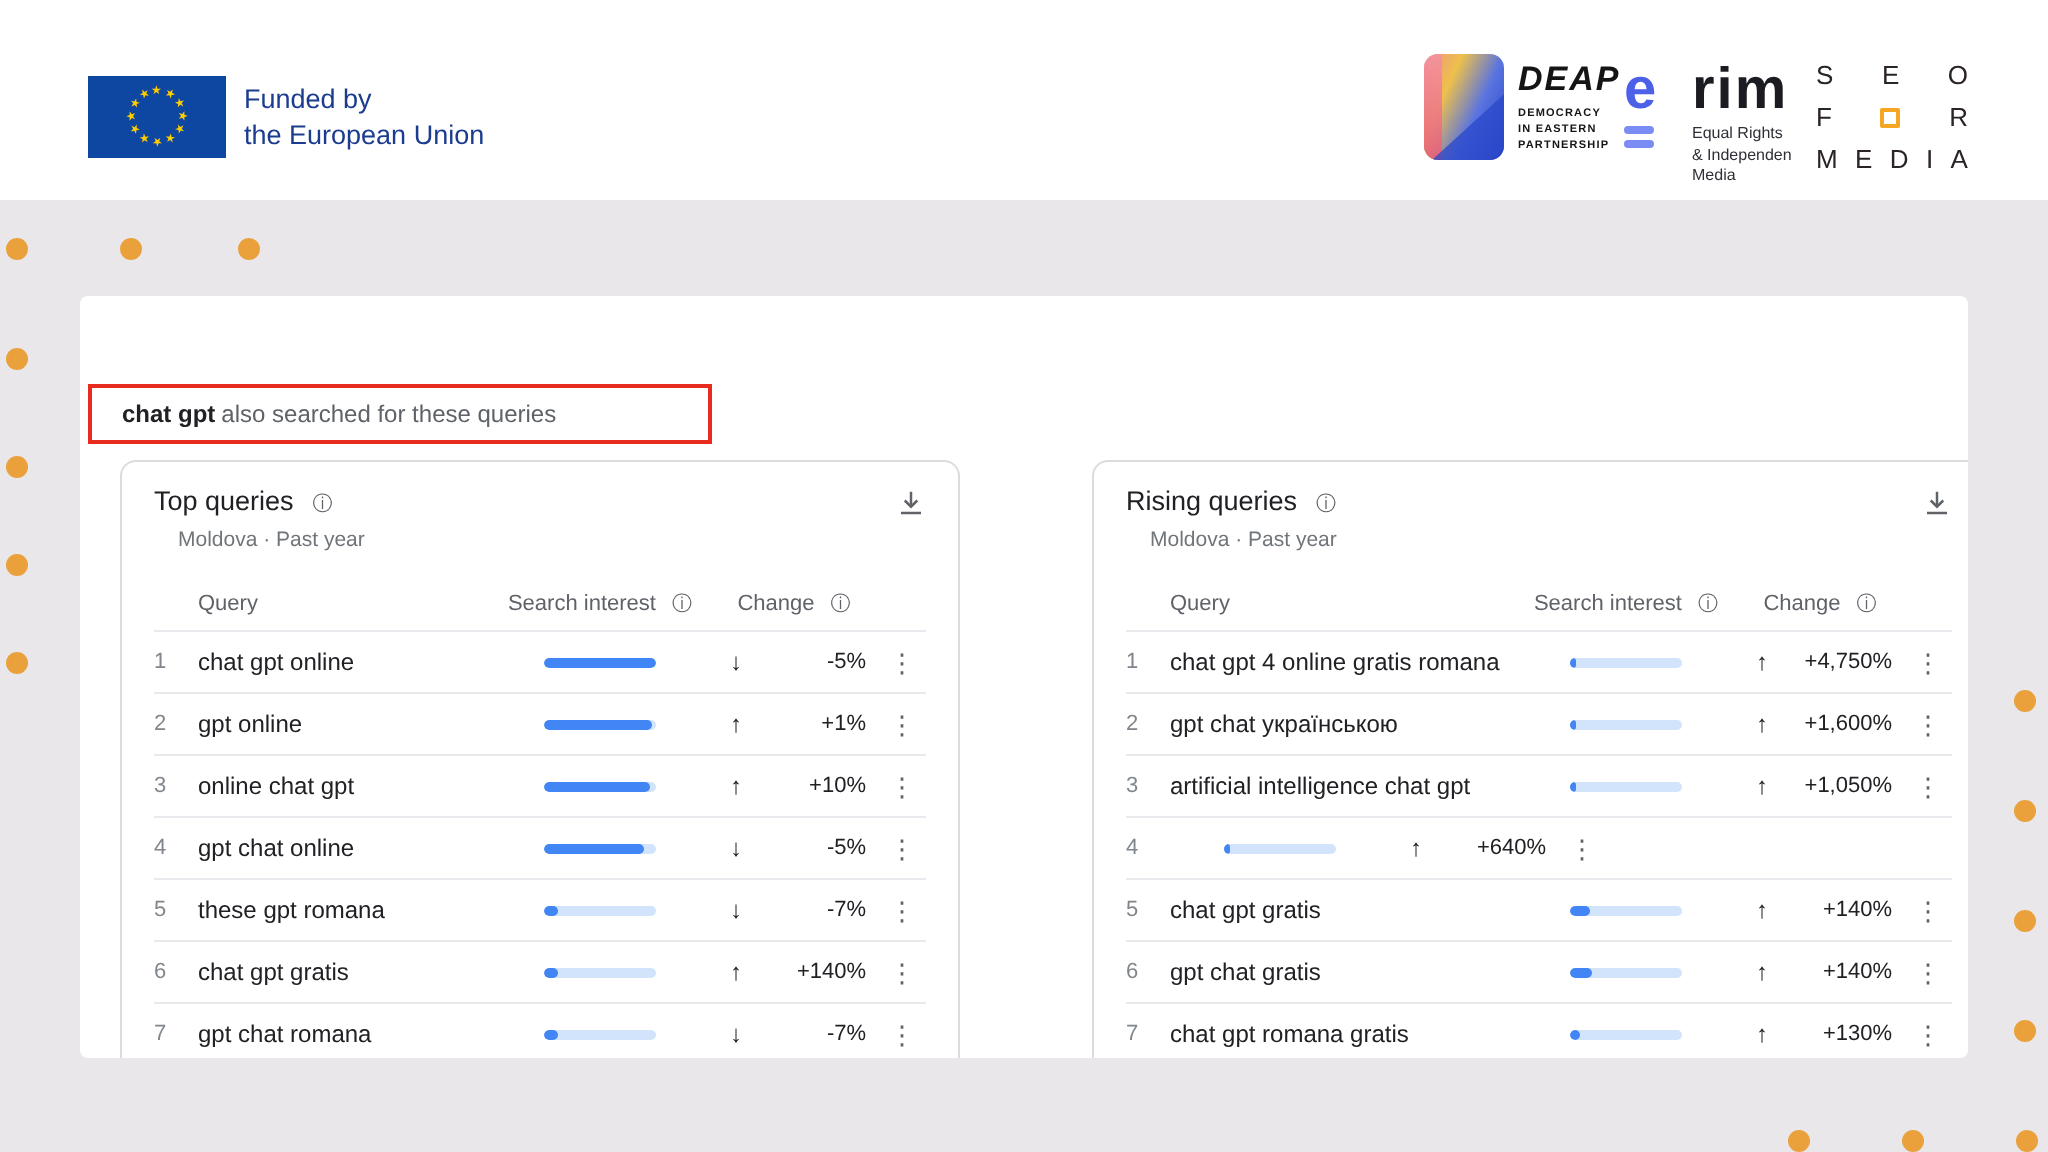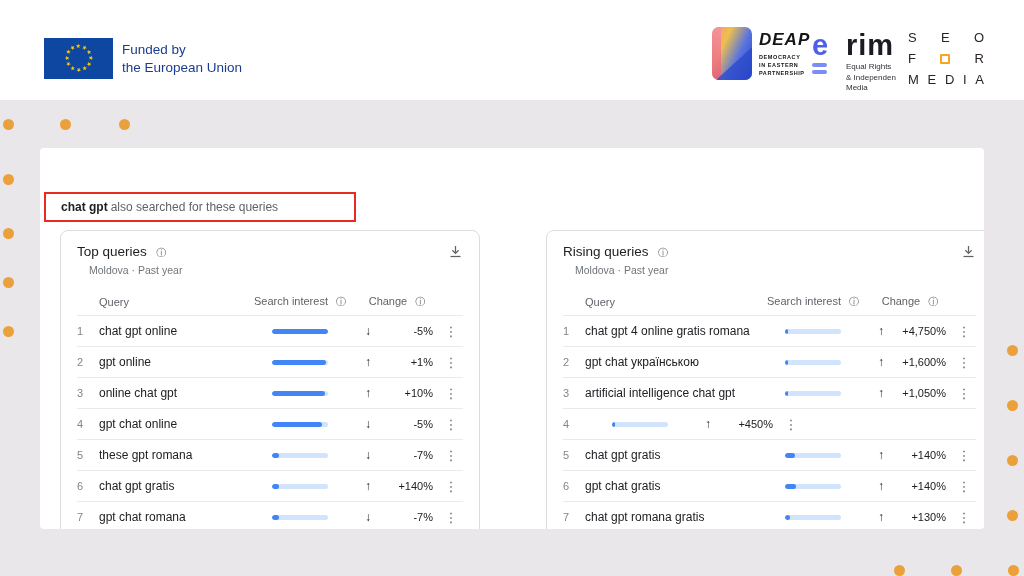--- a/index.html
+++ b/index.html
@@ -365,21 +365,21 @@
 
   <div class="trow">
     <span class="rank">4</span>
     <span class="interest">
       <span class="track">
               <span class="fill" style="width: 6%;"></span>
             </span>
     </span>
     <span class="change">
       <span class="dir">↑</span>
-      <span class="pct">+450%</span>
+      <span class="pct">+640%</span>
     </span>
     <span class="kebab">⋮</span>
   </div>
 
   <div class="trow">
     <span class="rank">5</span>
     <span class="query">chat gpt gratis</span>
     <span class="interest">
       <span class="track">
               <span class="fill" style="width: 17%;"></span>

